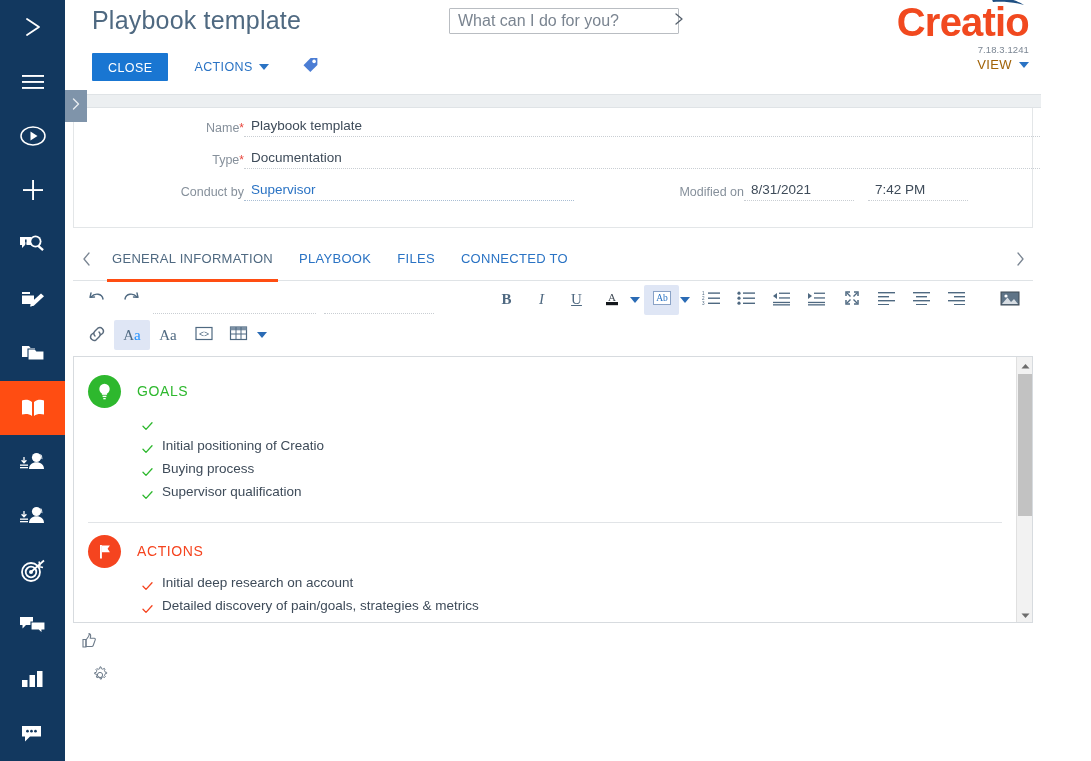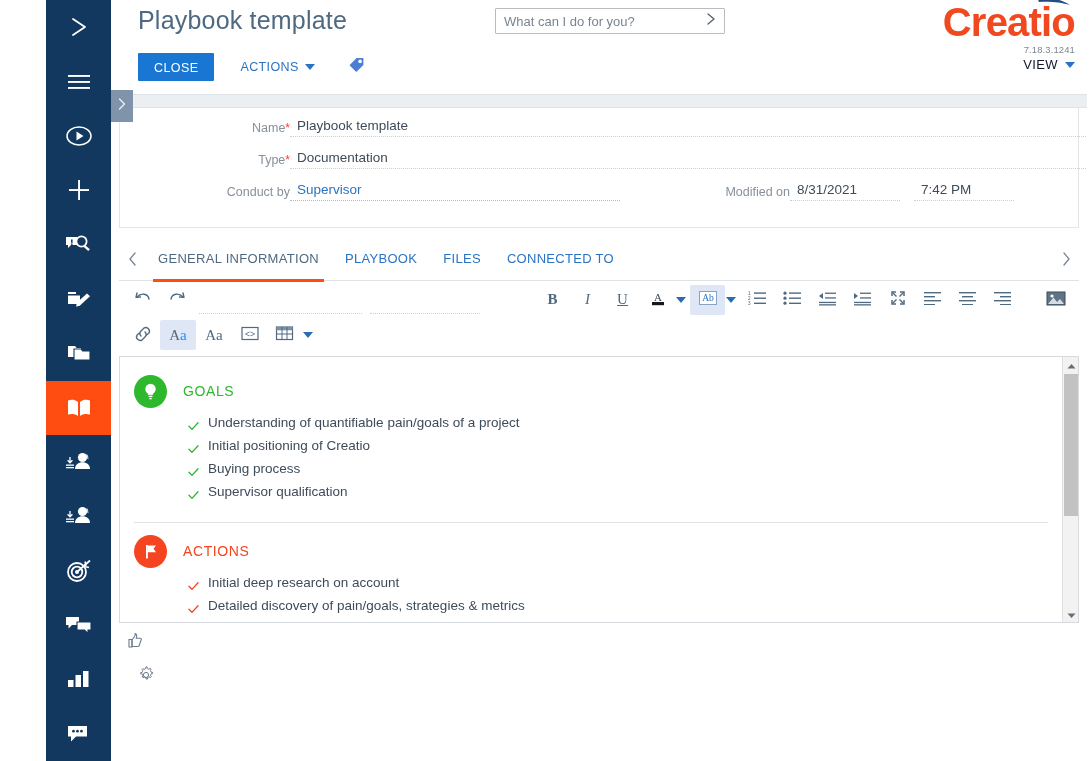--- a/index.html
+++ b/index.html
@@ -2,21 +2,21 @@
 <html><head>
 <meta charset="utf-8">
 <style>
   * { box-sizing: border-box; margin: 0; padding: 0; }
   html, body {
     width: 1091px; height: 761px;
     font-family: "Liberation Sans", sans-serif;
     background: #ffffff;
     overflow: hidden;
   }
-  #app { position: relative; width: 1041px; height: 761px; display: flex; margin-left: 46px; }
+  #app { position: relative; width: 1041px; height: 761px; display: flex; }
 
   
   .leftnav {
     width: 65px; height: 761px;
     background: #12385f;
     flex: 0 0 65px;
     display: flex; flex-direction: column;
     align-items: center;
     position: relative;
     overflow: hidden;
@@ -95,21 +95,21 @@
   .search-wrap {
     position: absolute; right: 362px; top: 8px;
     width: 230px; height: 26px;
     border: 1px solid #b9bdc2;
     display: flex; align-items: center;
     background: #fff;
     border-radius: 1px;
   }
   .search-wrap input {
     flex: 1 1 auto; border: none; outline: none;
-    font-size: 13px; color: #3f4a55;
+    font-size: 16px; color: #3f4a55;
     padding: 0 8px; height: 100%;
     font-family: "Liberation Sans", sans-serif;
     background: transparent;
   }
   .search-wrap input::placeholder { color: #7a8490; }
   .search-go {
     width: 26px; height: 100%;
     display: flex; align-items: center; justify-content: center;
     cursor: pointer;
   }
@@ -122,21 +122,21 @@
     font-family: "Liberation Sans", sans-serif;
     position: relative; display: inline-block;
   }
   .logo-swoosh { position: absolute; right: 4px; top: -8px; }
   .logo-version {
     font-size: 9.5px; color: #7b8693; margin-top: 2px;
     letter-spacing: .1px;
   }
   .view-btn {
     position: absolute; right: 12px; top: 57px;
-    color: #0f172a; font-size: 13px; letter-spacing: .4px;
+    color: #a16207; font-size: 13px; letter-spacing: .4px;
     cursor: pointer; display: flex; align-items: center; gap: 7px;
     background: none; border: none;
     font-family: "Liberation Sans", sans-serif;
   }
 
   
   .strip {
     height: 14px; background: #eceff1;
     border-top: 1px solid #dfe3e6;
     border-bottom: 1px solid #dfe3e6;
@@ -789,21 +789,20 @@
                 <rect x="7.3" y="16" width="2.4" height="1.3" fill="#ffffff"></rect>
               </svg>
             </div>
             <div class="sec-title green">GOALS</div>
           </div>
           <div class="sec-items">
             <div class="sec-item">
               <span class="chk"><svg width="11" height="9" viewBox="0 0 11 9">
                     <path d="M1 4.3 L4 7.4 L10 0.8" fill="none" stroke="#2eb82e" stroke-width="1.3" stroke-linecap="round" stroke-linejoin="round"></path>
                   </svg></span>
-              <span>Understanding of quantifiable pain/goals of a project</span>
             </div>
             <div class="sec-item">
               <span class="chk"><svg width="11" height="9" viewBox="0 0 11 9">
                     <path d="M1 4.3 L4 7.4 L10 0.8" fill="none" stroke="#2eb82e" stroke-width="1.3" stroke-linecap="round" stroke-linejoin="round"></path>
                   </svg></span>
               <span>Initial positioning of Creatio</span>
             </div>
             <div class="sec-item">
               <span class="chk"><svg width="11" height="9" viewBox="0 0 11 9">
                     <path d="M1 4.3 L4 7.4 L10 0.8" fill="none" stroke="#2eb82e" stroke-width="1.3" stroke-linecap="round" stroke-linejoin="round"></path>

